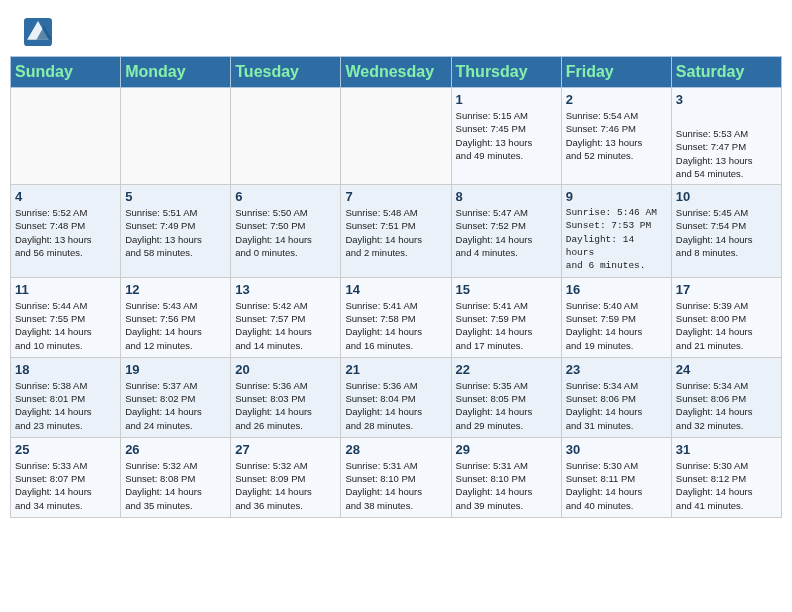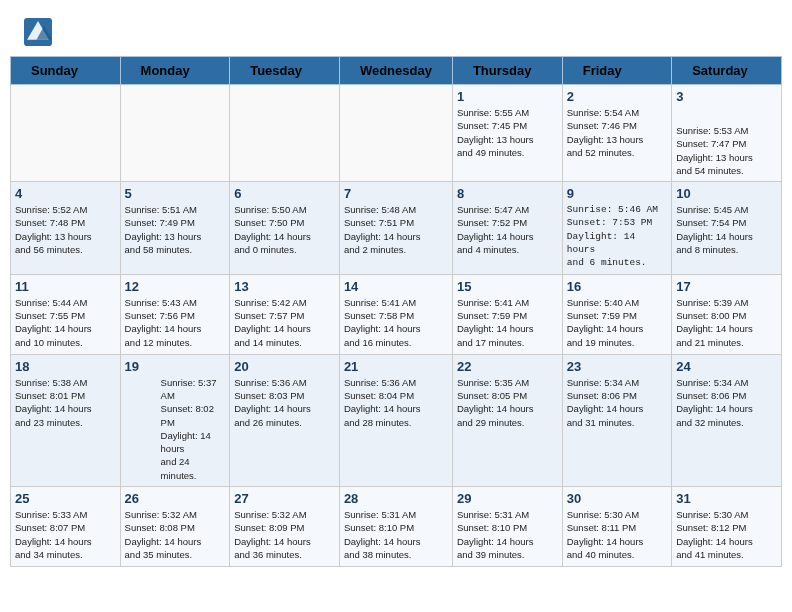--- a/index.html
+++ b/index.html
@@ -45,24 +45,24 @@
       font-size: 14px;
       color: #444;
     }
     table {
       width: calc(100% - 20px);
       margin: 0 10px 10px 10px;
       border-collapse: collapse;
     }
     thead tr th {
       background-color: #2e6da4;
-      color: #000000;
-      font-size: 13px;
+      color: #86efac;
+      font-size: 16px;
       font-weight: bold;
-      padding: 6px 20px;
+      padding: 6px 4px;
       text-align: left;
       border: 1px solid #aac4e0;
     }
     tbody tr td {
       vertical-align: top;
       border: 1px solid #ccc;
       padding: 4px 4px;
       width: 14.28%;
       min-height: 80px;
       height: 80px;
@@ -128,21 +128,21 @@
       </tr>
   </thead>
   <tbody id="calendar-body">
   <tr>
         <td class="empty"></td>
         <td class="empty"></td>
         <td class="empty"></td>
         <td class="empty"></td>
         <td>
           <span class="day-num">1</span>
-          <div class="day-info" style="white-space: pre-line;">Sunrise: 5:55 AM
+          <div class="day-info" style="white-space: pre-line;">Sunrise: 5:15 AM
 Sunset: 7:45 PM
 Daylight: 13 hours
 and 49 minutes.</div>
         </td>
         <td>
           <span class="day-num">2</span>
           <div class="day-info" style="white-space: pre-line;">Sunrise: 5:54 AM
 Sunset: 7:46 PM
 Daylight: 13 hours
 and 52 minutes.</div>
@@ -260,21 +260,21 @@
       <tr>
         <td>
           <span class="day-num">18</span>
           <div class="day-info" style="white-space: pre-line;">Sunrise: 5:38 AM
 Sunset: 8:01 PM
 Daylight: 14 hours
 and 23 minutes.</div>
         </td>
         <td>
           <span class="day-num">19</span>
-          <div class="day-info" style="white-space: pre-line; margin-left: 36px;">Sunrise: 5:37 AM
+          <div class="day-info" style="white-space: pre-line;">Sunrise: 5:37 AM
 Sunset: 8:02 PM
 Daylight: 14 hours
 and 24 minutes.</div>
         </td>
         <td>
           <span class="day-num">20</span>
           <div class="day-info" style="white-space: pre-line;">Sunrise: 5:36 AM
 Sunset: 8:03 PM
 Daylight: 14 hours
 and 26 minutes.</div>

